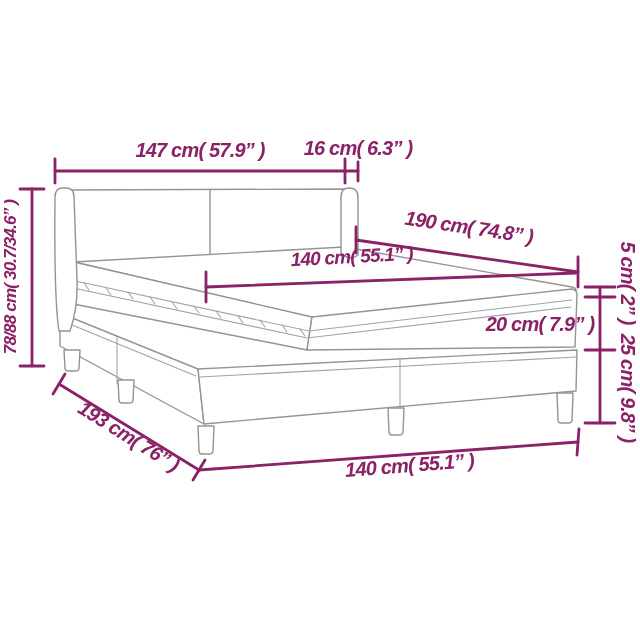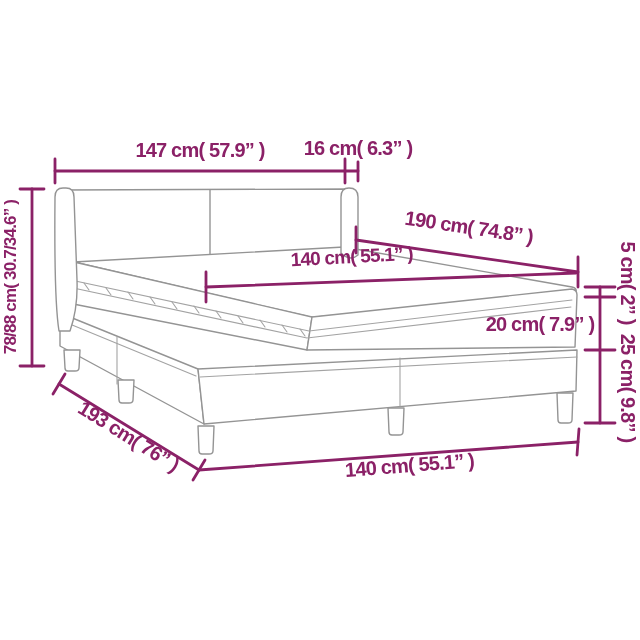--- a/index.html
+++ b/index.html
@@ -6,20 +6,21 @@
     margin: 0;
     padding: 0;
     background: #ffffff;
   }
   .stage {
     position: relative;
     width: 640px;
     height: 640px;
     background: #ffffff;
     overflow: hidden;
+    font-style: italic;
   }
   svg { display: block; }
 
   
   .bed-line {
     stroke: #949494;
     stroke-width: 1.4;
     fill: none;
     stroke-linejoin: round;
     stroke-linecap: round;

